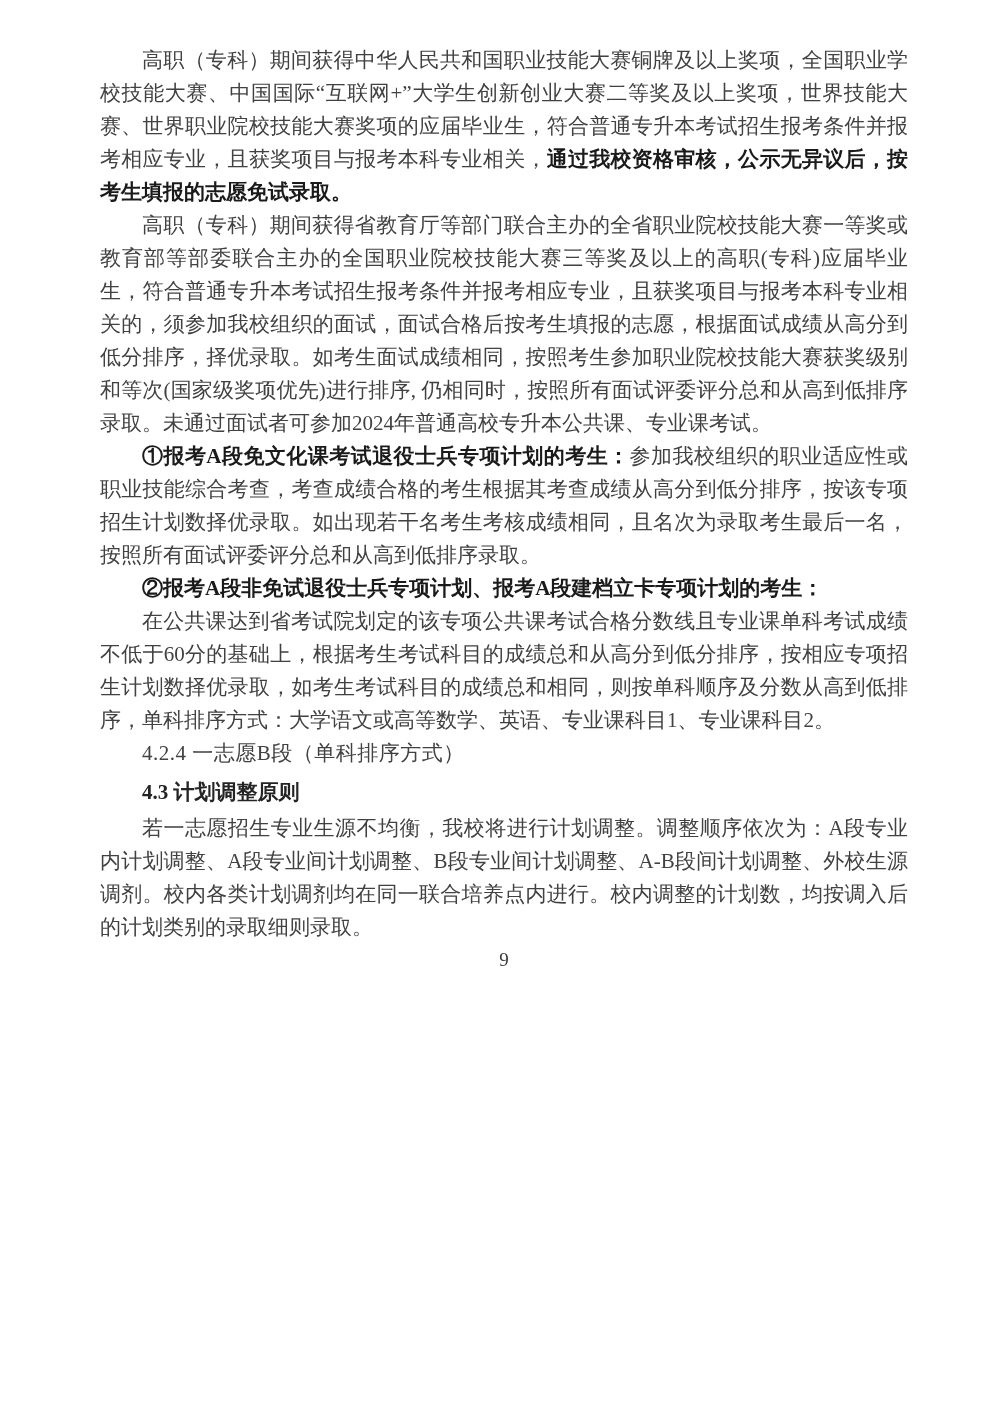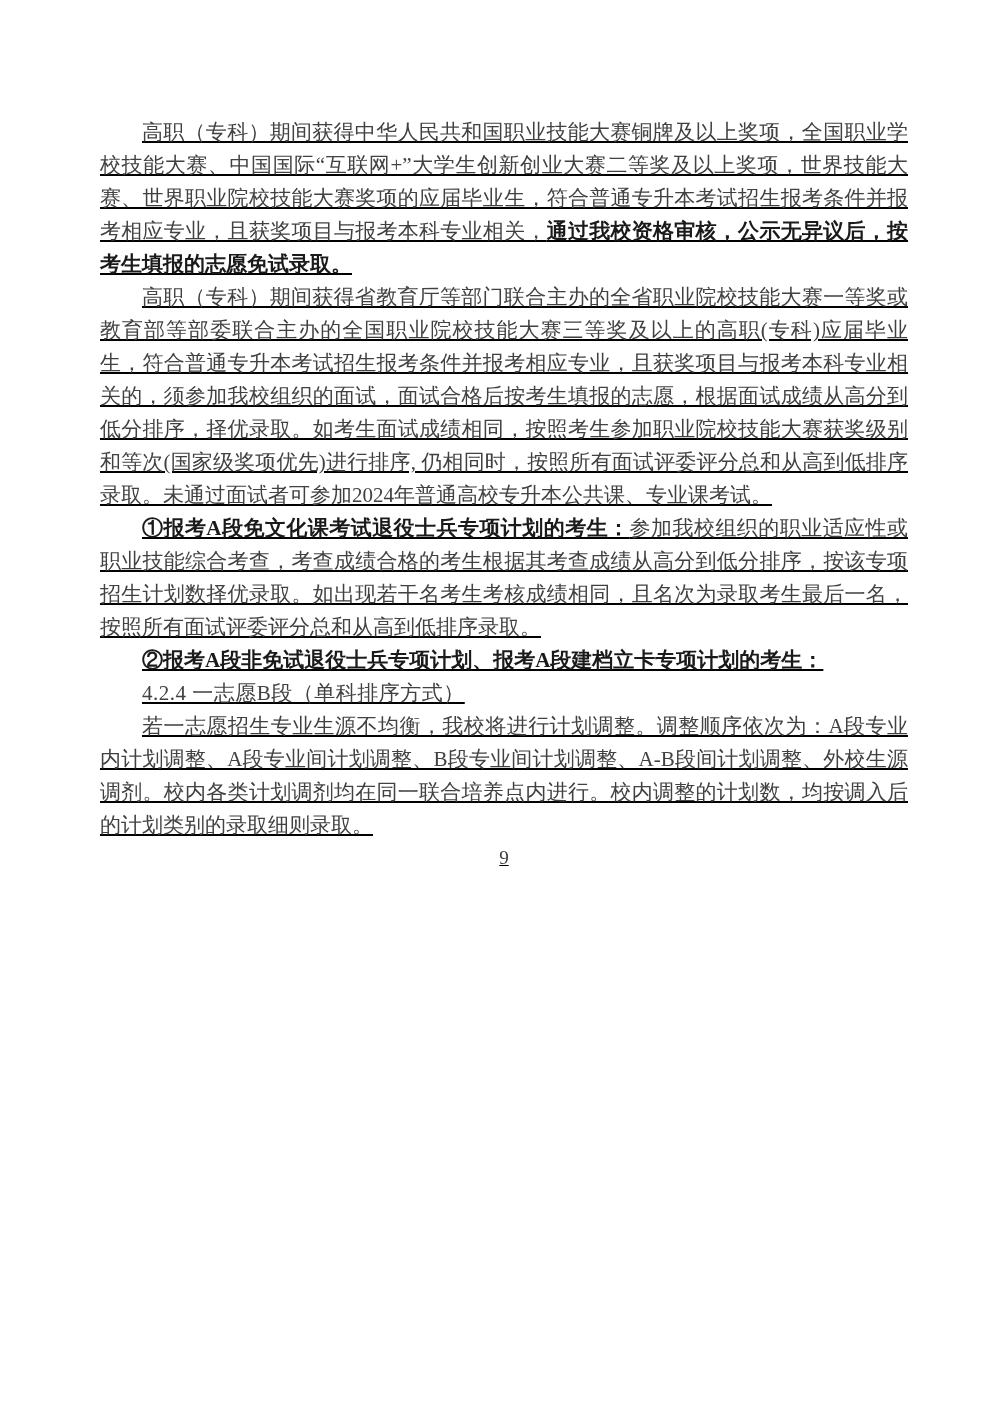--- a/index.html
+++ b/index.html
@@ -6,23 +6,22 @@
     margin: 0;
     padding: 0;
     background: #ffffff;
   }
   .page {
     position: relative;
     width: 1007px;
     height: 1419px;
     box-sizing: border-box;
     background: #ffffff;
-    padding: 116px 99px 0 100px;
+    padding: 44px 99px 0 100px;
     overflow: hidden;
-    text-decoration: underline;
   }
   .doc {
     font-family: "Liberation Serif", "DejaVu Serif", serif;
     font-size: 21px;
     line-height: 33px;
     color: #414141;
     text-align: justify;
   }
   .doc p {
     margin: 0;
@@ -60,24 +59,26 @@
     <p><span>高职（专科）期间获得中华人民共和国职业技能大赛铜牌及以上奖项，全国职业学校技能大赛、中国国际“互联网+”大学生创新创业大赛二等奖及以上奖项，世界技能大赛、世界职业院校技能大赛奖项的应届毕业生，符合普通专升本考试招生报考条件并报考相应专业，且获奖项目与报考本科专业相关，</span><span class="b">通过我校资格审核，公示无异议后，按考生填报的志愿免试录取。</span></p>
 
     <p><span>高职（专科）期间获得省教育厅等部门联合主办的全省职业院校技能大赛一等奖或教育部等部委联合主办的全国职业院校技能大赛三等奖及以上的高职(专科)应届毕业生，符合普通专升本考试招生报考条件并报考相应专业，且获奖项目与报考本科专业相关的，须参加我校组织的面试，面试合格后按考生填报的志愿，根据面试成绩从高分到低分排序，择优录取。如考生面试成绩相同，按照考生参加职业院校技能大赛获奖级别和等次(国家级奖项优先)进行排序, 仍相同时，按照所有面试评委评分总和从高到低排序录取。未通过面试者可参加2024年普通高校专升本公共课、专业课考试。</span></p>
 
 
 
     <p><span class="b">①报考A段免文化课考试退役士兵专项计划的考生：</span><span>参加我校组织的职业适应性或职业技能综合考查，考查成绩合格的考生根据其考查成绩从高分到低分排序，按该专项招生计划数择优录取。如出现若干名考生考核成绩相同，且名次为录取考生最后一名，按照所有面试评委评分总和从高到低排序录取。</span></p>
 
     <p><span class="b">②报考A段非免试退役士兵专项计划、报考A段建档立卡专项计划的考生：</span></p>
 
+    <p><span>在公共课达到省考试院划定的该专项公共课考试合格分数线且专业课单科考试成绩不低于60分的基础上，根据考生考试科目的成绩总和从高分到低分排序，按相应专项招生计划数择优录取，如考生考试科目的成绩总和相同，则按单科顺序及分数从高到低排序，单科排序方式：大学语文或高等数学、英语、专业课科目1、专业课科目2。</span></p>
 
     <p class="h-sub"><span>4.2.4 一志愿B段（单科排序方式）</span></p>
 
 
+    <p class="h-major"><span>4.3 计划调整原则</span></p>
 
     <p><span>若一志愿招生专业生源不均衡，我校将进行计划调整。调整顺序依次为：A段专业内计划调整、A段专业间计划调整、B段专业间计划调整、A-B段间计划调整、外校生源调剂。校内各类计划调剂均在同一联合培养点内进行。校内调整的计划数，均按调入后的计划类别的录取细则录取。</span></p>
 
 
     <p class="pagenum">9</p>
 
   </div>
 </div>
 
 </body></html>

